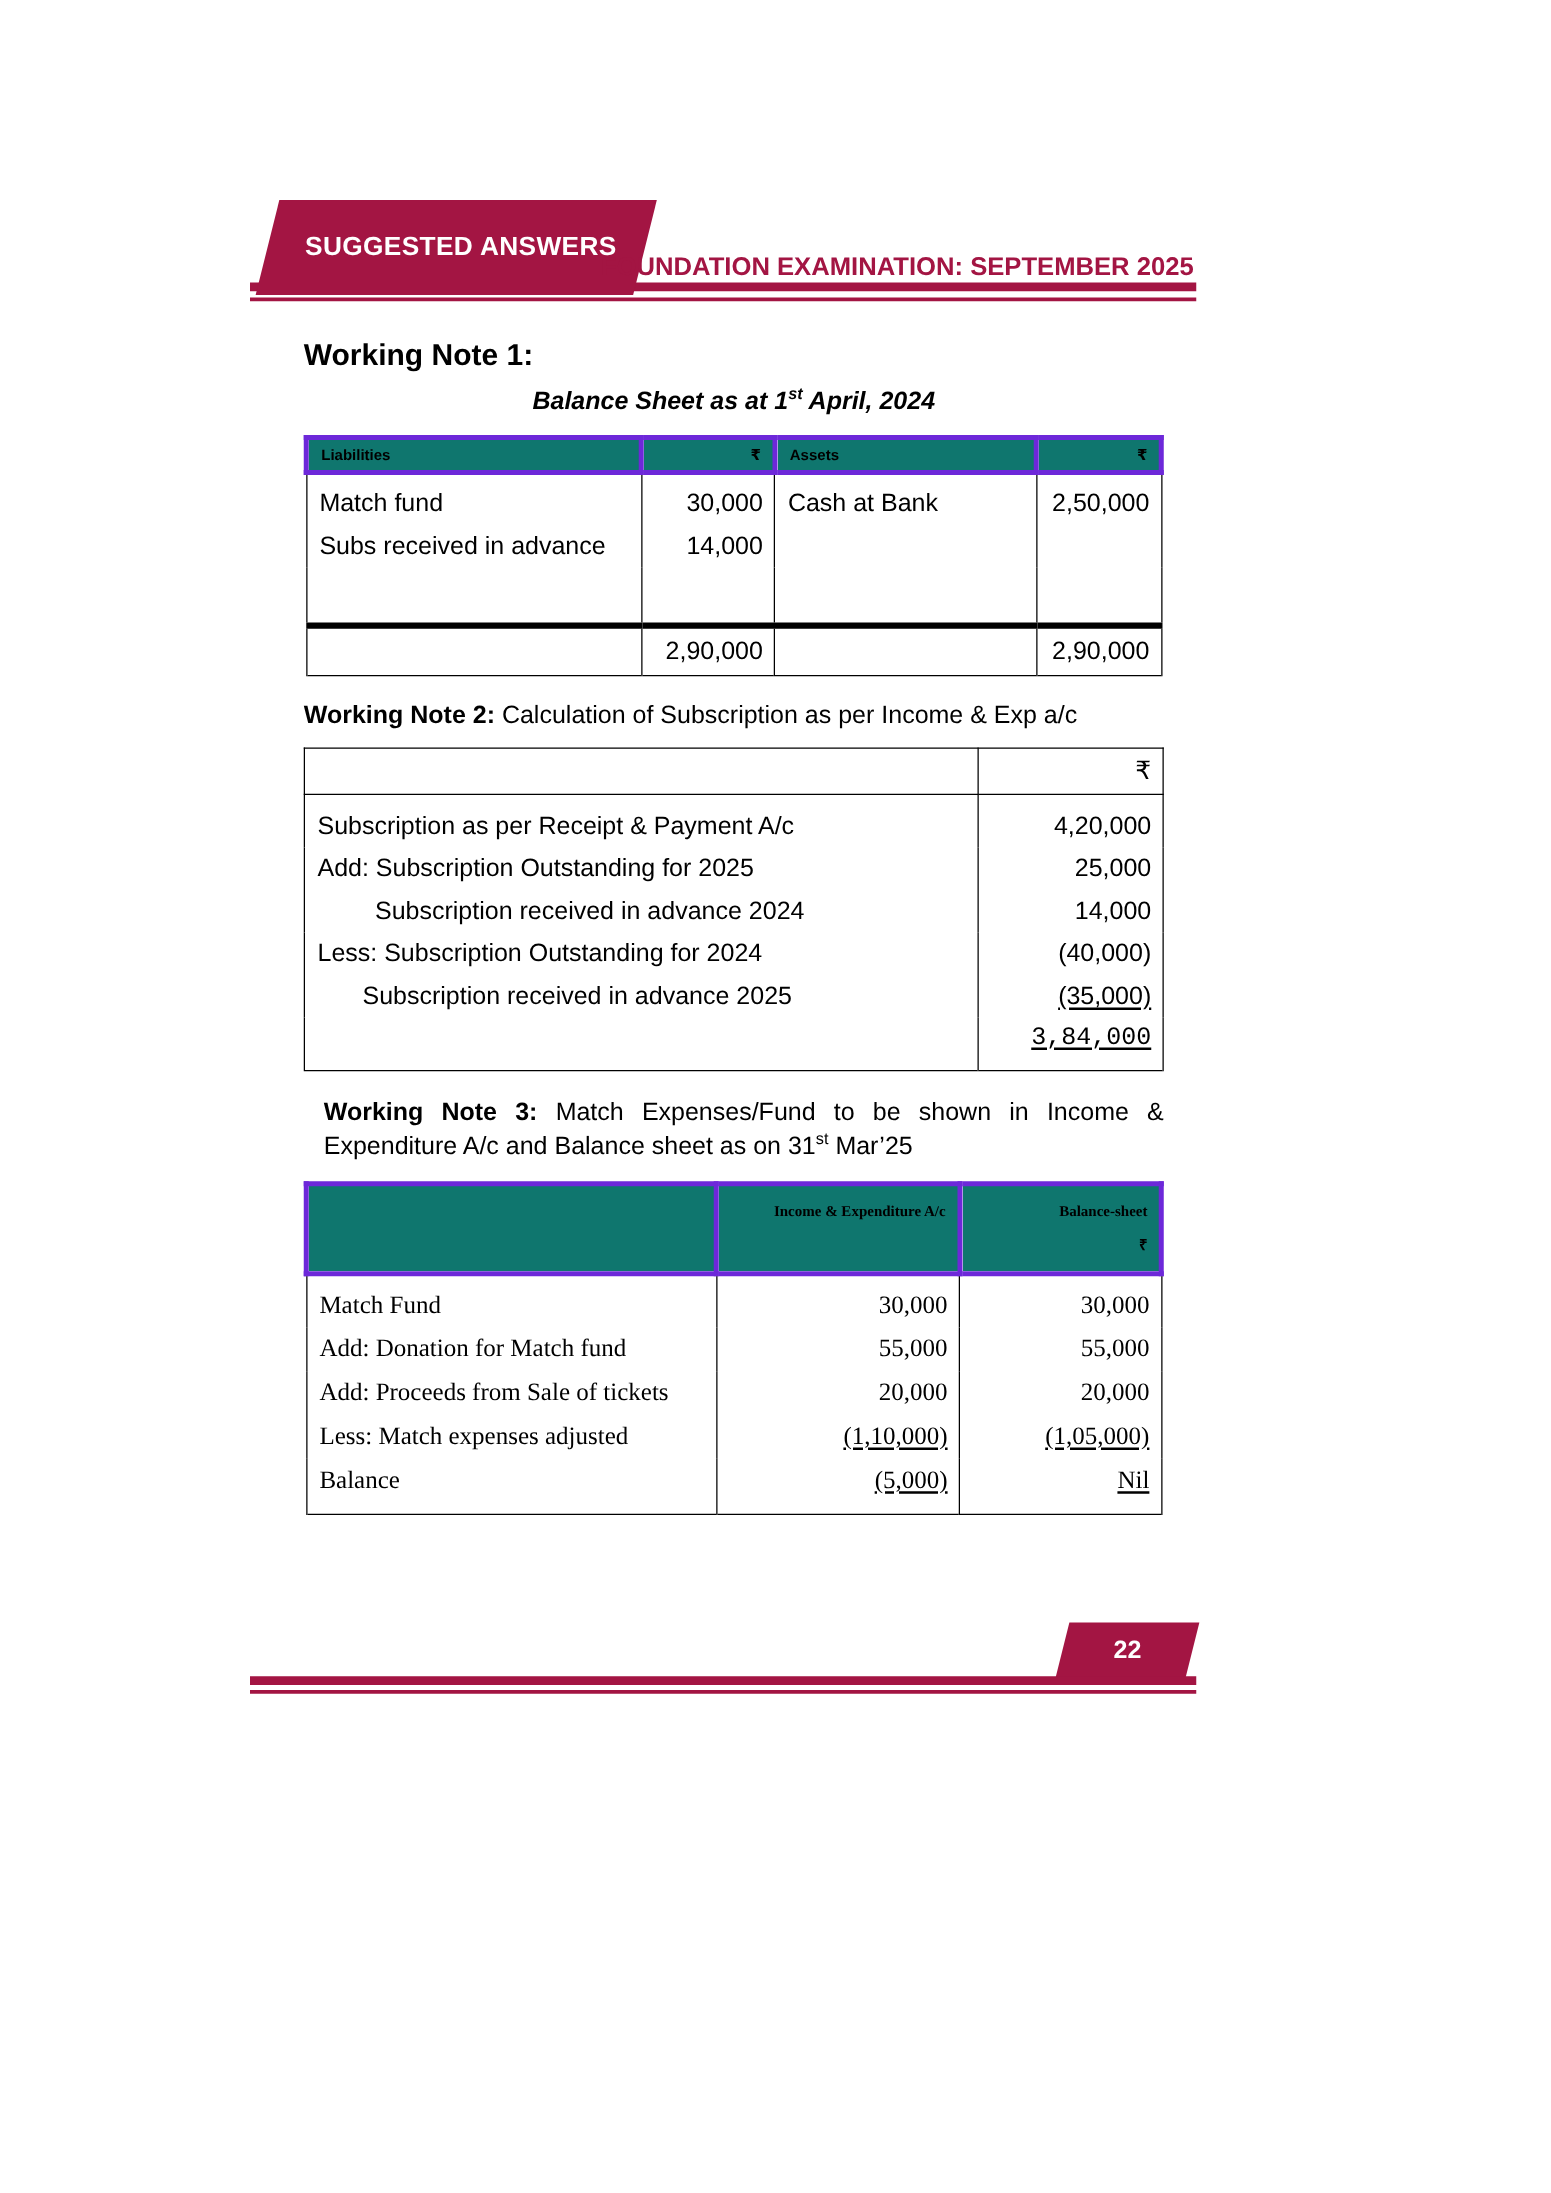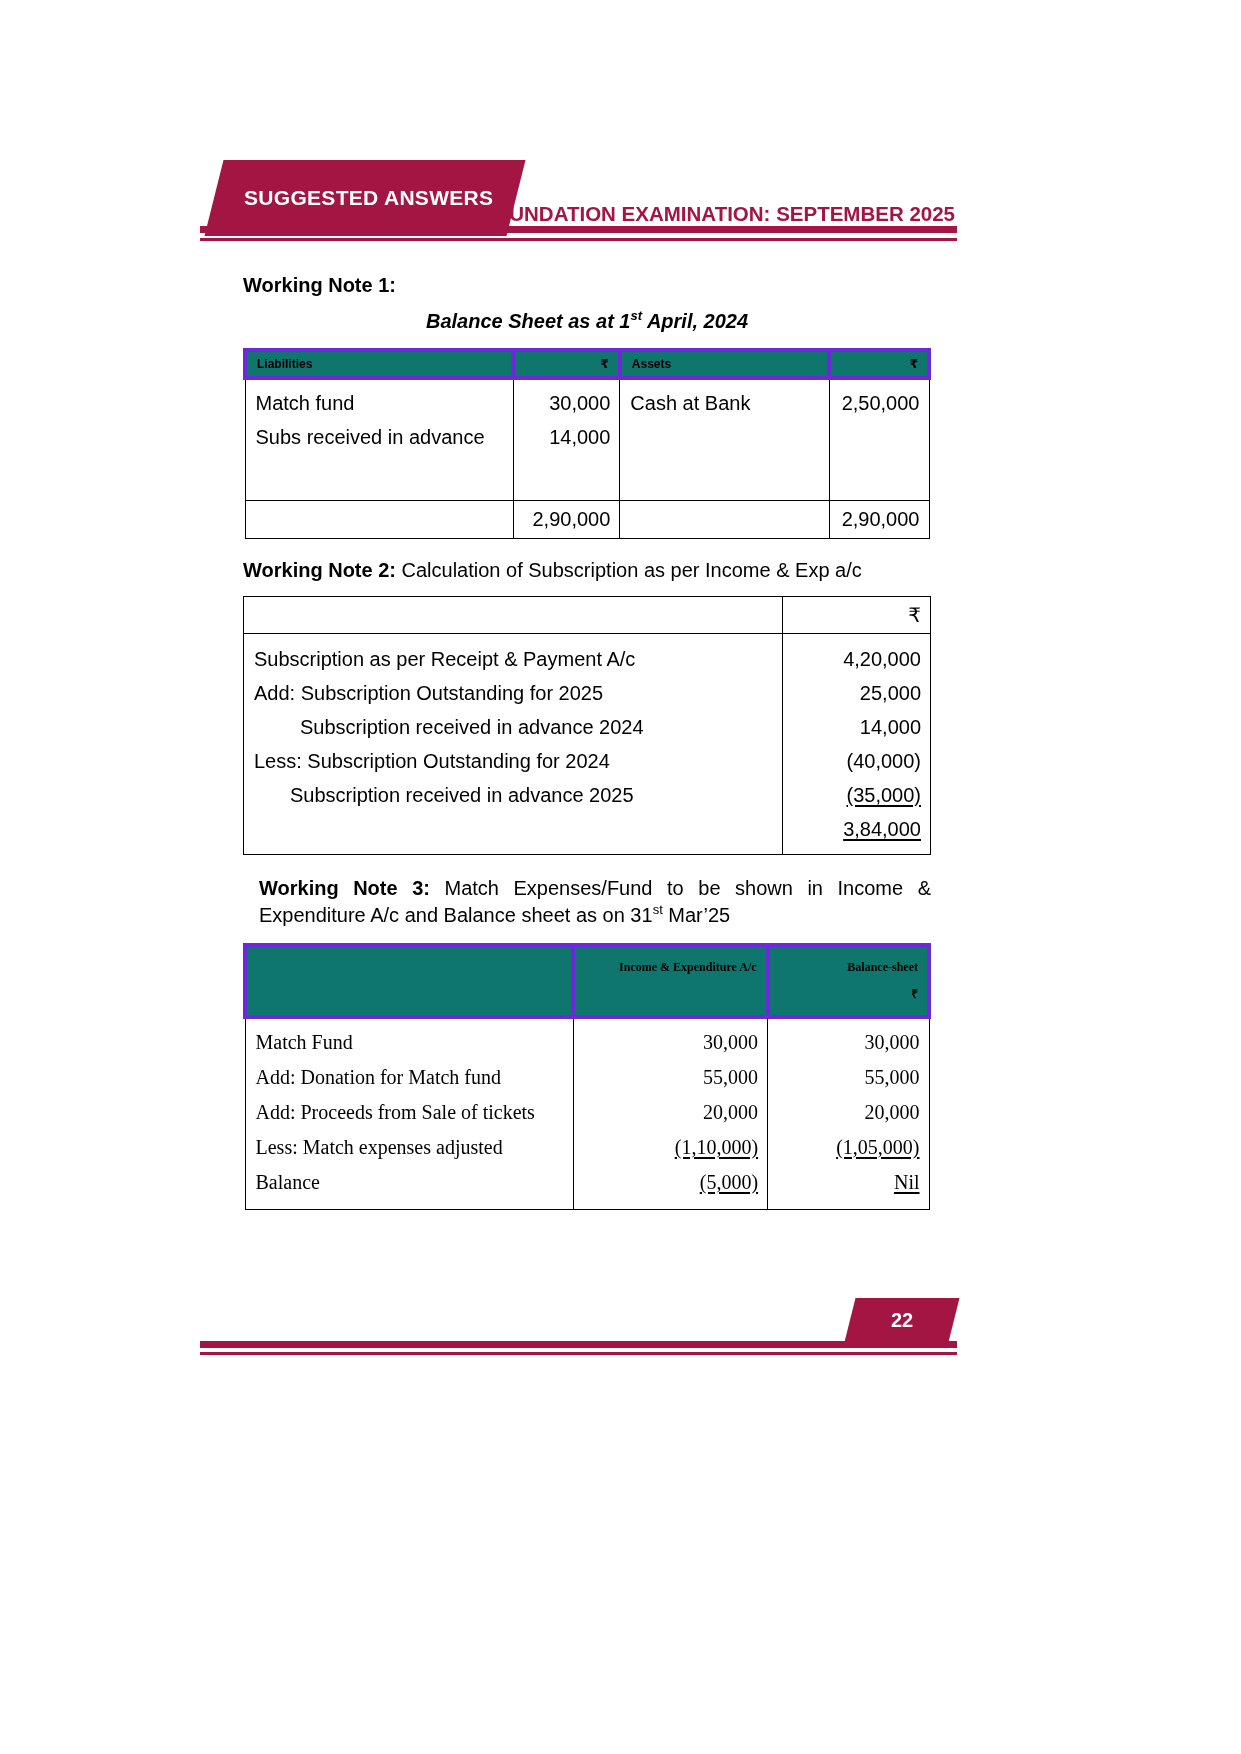--- a/index.html
+++ b/index.html
@@ -43,21 +43,21 @@
   .page-badge {
     position: absolute; left: 850px; top: 1298px; width: 104px; height: 44px;
     background: #A31543; transform: skewX(-14deg);
     display: flex; align-items: center; justify-content: center;
   }
   .page-badge-text { transform: skewX(14deg); color: #fff; font-weight: bold; font-size: 20px; }
 
   
   .content { position: absolute; left: 243px; top: 272px; width: 688px; }
 
-  .wn-heading { font-weight: bold; font-size: 20px; line-height: 26px; }
+  .wn-heading { font-weight: bold; font-size: 24px; line-height: 26px; }
   .bs-title { text-align: center; font-weight: bold; font-size: 20px; margin-top: 10px; line-height: 26px; font-style: italic; }
   sup { font-size: 13px; line-height: 0; }
 
   .para { font-size: 20px; line-height: 27px; }
   .para .bold { font-weight: bold; }
   .wn2-para { margin-top: 18px; }
   .wn3-para { margin-top: 20px; text-align: justify; margin-left: 16px; }
 
   table { border-collapse: collapse; width: 100%; table-layout: fixed; }
   table, td, th { border-color: #000; }
@@ -73,29 +73,29 @@
   .ul  { text-decoration: underline; text-underline-offset: 3px; }
 
   
   .t1 { margin-top: 14px; }
   .t1 .c1 { width: 39.2%; }
   .t1 .c2 { width: 15.6%; }
   .t1 .c3 { width: 30.6%; }
   .t1 .c4 { width: 14.6%; }
   .t1 .first td { padding-top: 6px; }
   .t1 .spacer td { height: 46px; }
-  .t1 .totals td { border-top: 1px solid #000000; line-height: 37px; }
+  .t1 .totals td { border-top: 5px solid #000000; line-height: 37px; }
 
   
   .t2 { margin-top: 12px; }
   .t2 .c1 { width: 78.5%; }
   .t2 .c2 { width: 21.5%; }
   .t2 .hdr-plain { border: 1px solid #000; background: #fff; font-weight: normal; text-align: right; padding: 5px 9px; height: 37px; }
   .t2 .first td { padding-top: 8px; }
-  .t2 .last td { padding-bottom: 8px; }
+  .t2 .last td { padding-bottom: 8px; font-family: Liberation Mono, monospace; }
   .t2 .ind1 { padding-left: 56px; }
   .t2 .ind2 { padding-left: 46px; }
 
   
   .t3 { margin-top: 14px; font-family: Liberation Serif, serif; }
   .t3 .c1 { width: 48%; }
   .t3 .c2 { width: 28.4%; }
   .t3 .c3 { width: 23.6%; }
   .t3 .hdr-cell { text-align: right; line-height: 27px; padding: 7px 9px; vertical-align: top; }
   .t3 .hdr-empty { text-align: left; }

